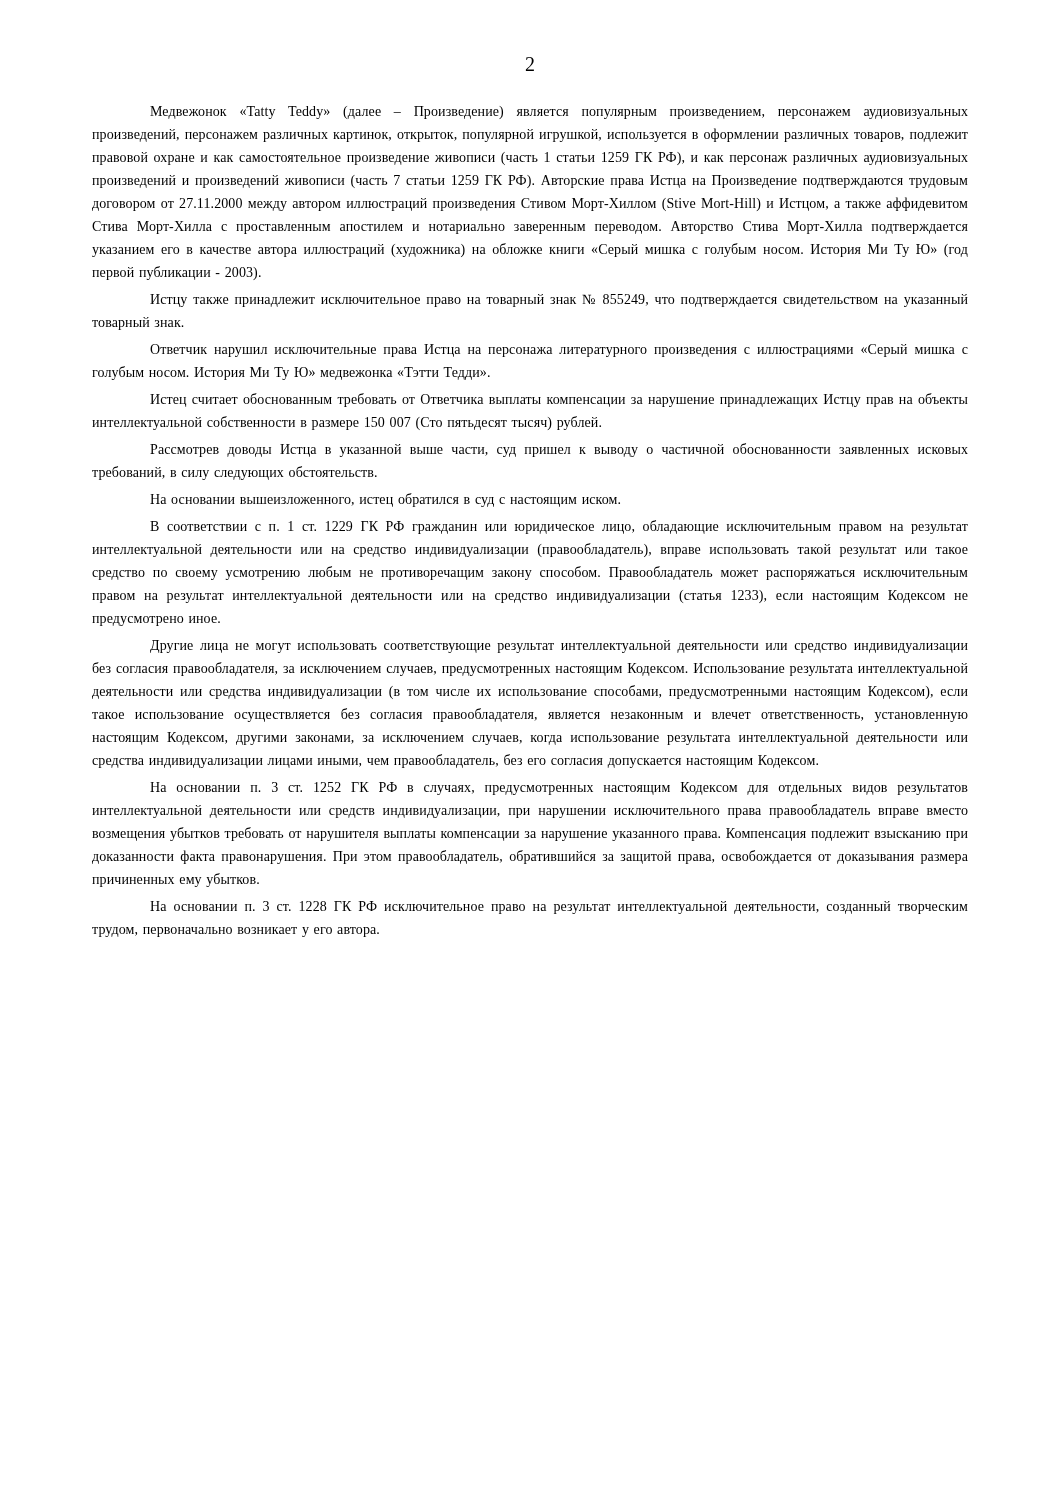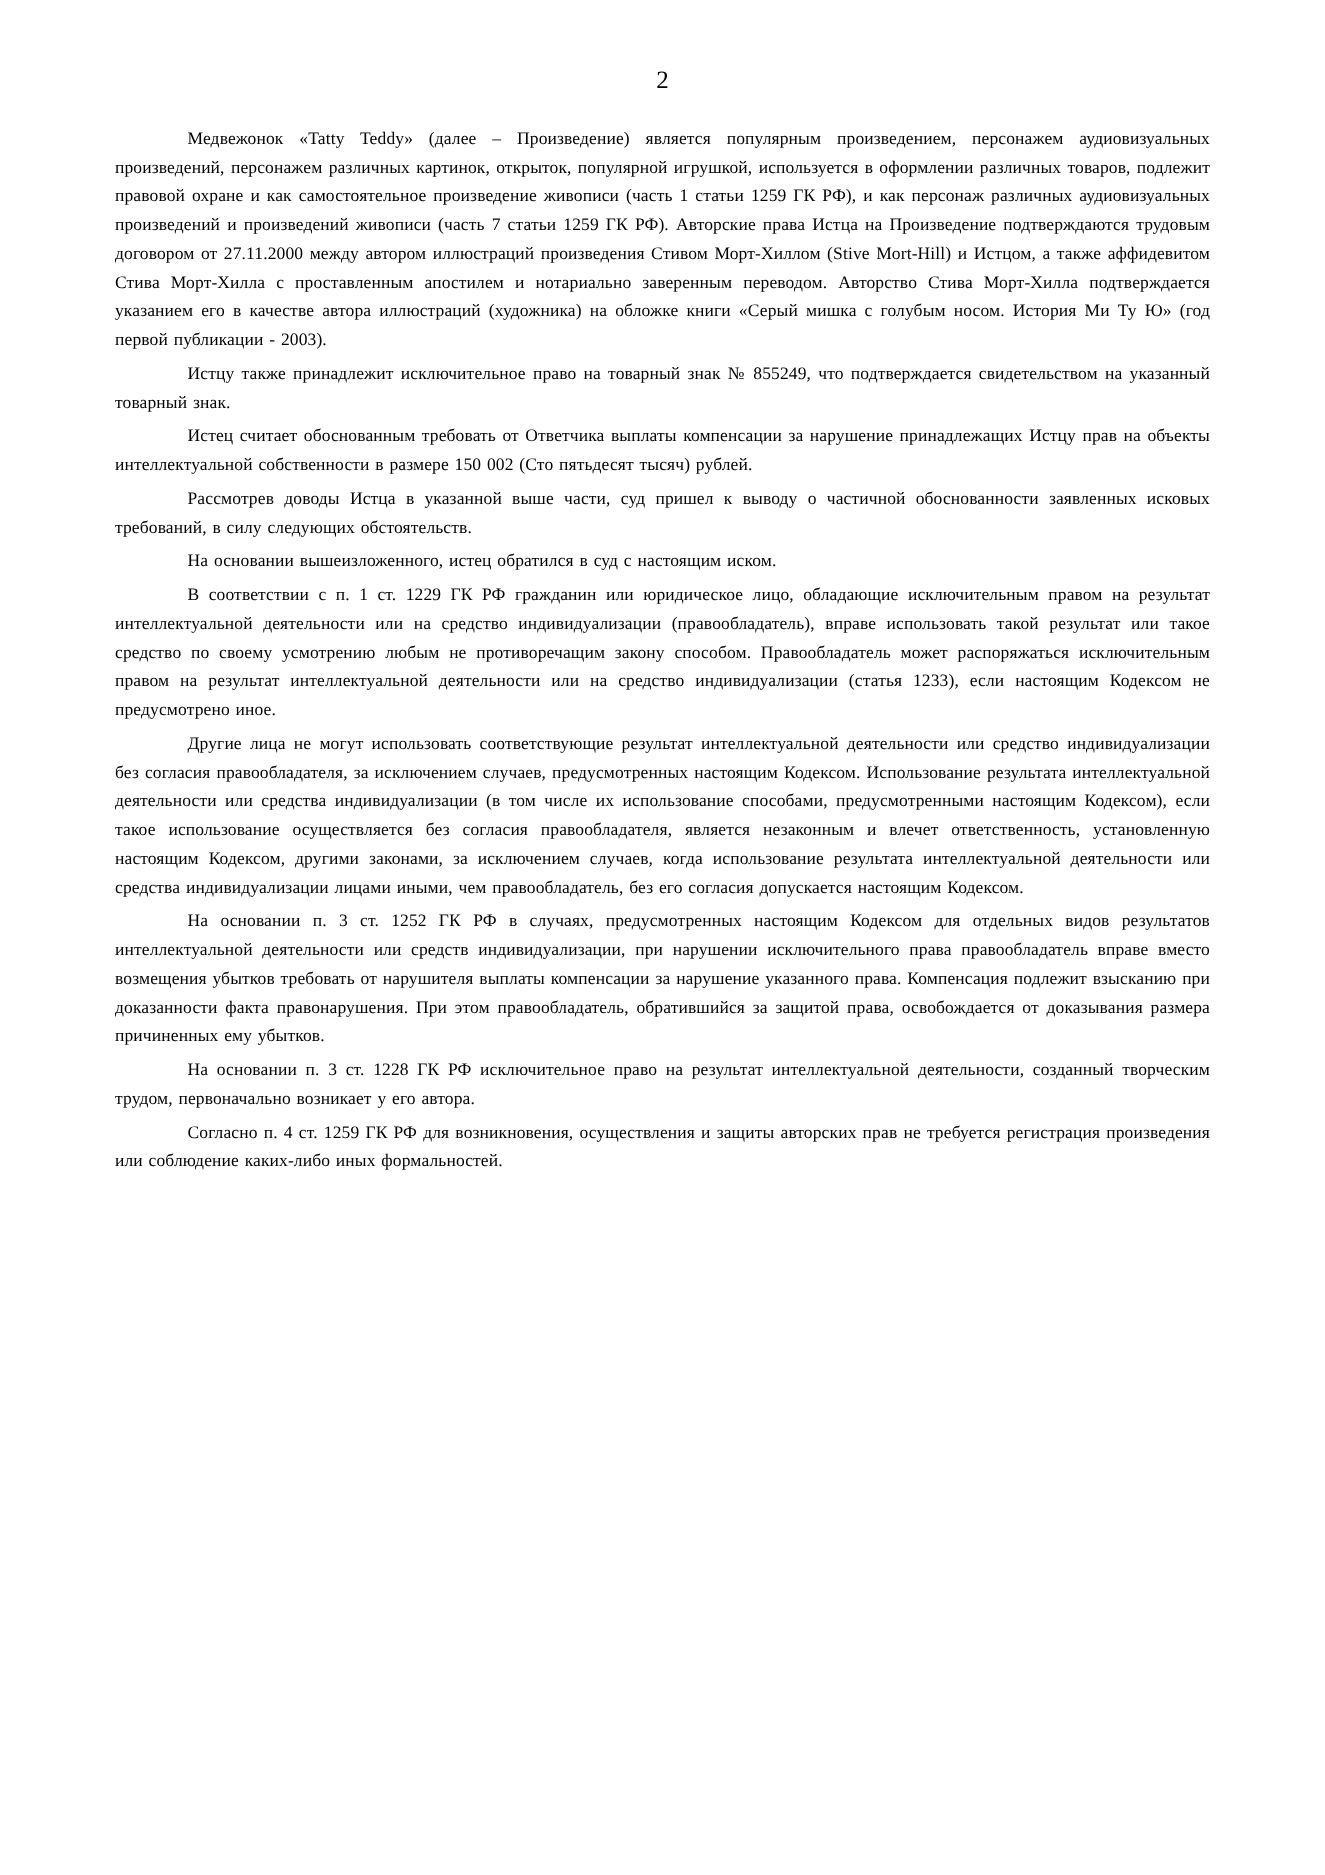--- a/index.html
+++ b/index.html
@@ -43,22 +43,22 @@
   }
 </style>
 </head>
 <body>
 
 <div class="page">
   <div class="page-number">2</div>
   <div class="text-body">
     <p>Медвежонок «Tatty Teddy» (далее – Произведение) является популярным произведением, персонажем аудиовизуальных произведений, персонажем различных картинок, открыток, популярной игрушкой, используется в оформлении различных товаров, подлежит правовой охране и как самостоятельное произведение живописи (часть 1 статьи 1259 ГК РФ), и как персонаж различных аудиовизуальных произведений и произведений живописи (часть 7 статьи 1259 ГК РФ). Авторские права Истца на Произведение подтверждаются трудовым договором от 27.11.2000 между автором иллюстраций произведения Стивом Морт-Хиллом (Stive Mort-Hill) и Истцом, а также аффидевитом Стива Морт-Хилла с проставленным апостилем и нотариально заверенным переводом. Авторство Стива Морт-Хилла подтверждается указанием его в качестве автора иллюстраций (художника) на обложке книги «Серый мишка с голубым носом. История Ми Ту Ю» (год первой публикации - 2003).</p>
     <p>Истцу также принадлежит исключительное право на товарный знак № 855249, что подтверждается свидетельством на указанный товарный знак.</p>
-    <p>Истец считает обоснованным требовать от Ответчика выплаты компенсации за нарушение принадлежащих Истцу прав на объекты интеллектуальной собственности в размере 150 002 (Сто пятьдесят тысяч) рублей.</p>
+    <p>Ответчик нарушил исключительные права Истца на персонажа литературного произведения с иллюстрациями «Серый мишка с голубым носом. История Ми Ту Ю» медвежонка «Тэтти Тедди».</p>
+    <p>Истец считает обоснованным требовать от Ответчика выплаты компенсации за нарушение принадлежащих Истцу прав на объекты интеллектуальной собственности в размере 150 007 (Сто пятьдесят тысяч) рублей.</p>
     <p>Рассмотрев доводы Истца в указанной выше части, суд пришел к выводу о частичной обоснованности заявленных исковых требований, в силу следующих обстоятельств.</p>
     <p>На основании вышеизложенного, истец обратился в суд с настоящим иском.</p>
     <p>В соответствии с п. 1 ст. 1229 ГК РФ гражданин или юридическое лицо, обладающие исключительным правом на результат интеллектуальной деятельности или на средство индивидуализации (правообладатель), вправе использовать такой результат или такое средство по своему усмотрению любым не противоречащим закону способом. Правообладатель может распоряжаться исключительным правом на результат интеллектуальной деятельности или на средство индивидуализации (статья 1233), если настоящим Кодексом не предусмотрено иное.</p>
     <p>Другие лица не могут использовать соответствующие результат интеллектуальной деятельности или средство индивидуализации без согласия правообладателя, за исключением случаев, предусмотренных настоящим Кодексом. Использование результата интеллектуальной деятельности или средства индивидуализации (в том числе их использование способами, предусмотренными настоящим Кодексом), если такое использование осуществляется без согласия правообладателя, является незаконным и влечет ответственность, установленную настоящим Кодексом, другими законами, за исключением случаев, когда использование результата интеллектуальной деятельности или средства индивидуализации лицами иными, чем правообладатель, без его согласия допускается настоящим Кодексом.</p>
     <p>На основании п. 3 ст. 1252 ГК РФ в случаях, предусмотренных настоящим Кодексом для отдельных видов результатов интеллектуальной деятельности или средств индивидуализации, при нарушении исключительного права правообладатель вправе вместо возмещения убытков требовать от нарушителя выплаты компенсации за нарушение указанного права. Компенсация подлежит взысканию при доказанности факта правонарушения. При этом правообладатель, обратившийся за защитой права, освобождается от доказывания размера причиненных ему убытков.</p>
     <p>На основании п. 3 ст. 1228 ГК РФ исключительное право на результат интеллектуальной деятельности, созданный творческим трудом, первоначально возникает у его автора.</p>
-    <p>Согласно п. 4 ст. 1259 ГК РФ для возникновения, осуществления и защиты авторских прав не требуется регистрация произведения или соблюдение каких-либо иных формальностей.</p>
   </div>
 </div>
 
 </body></html>

